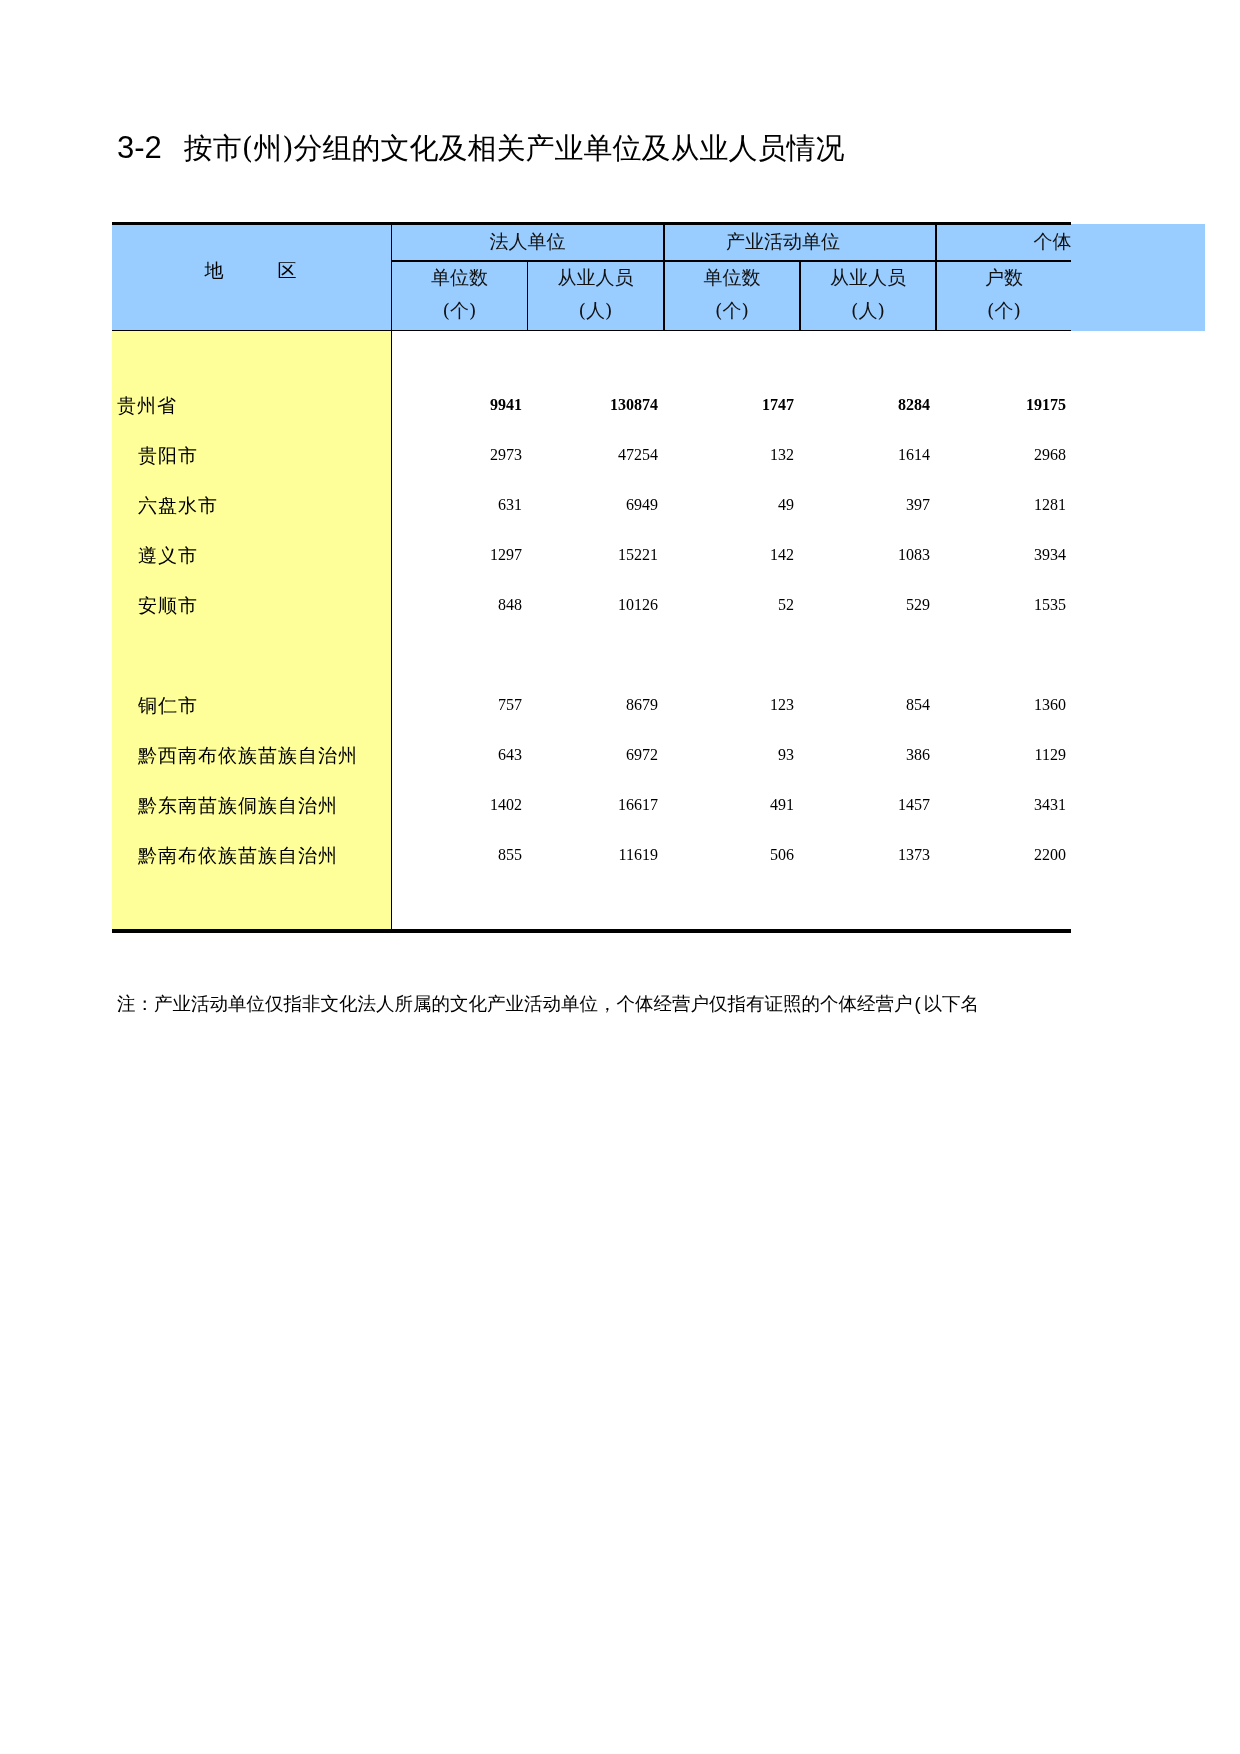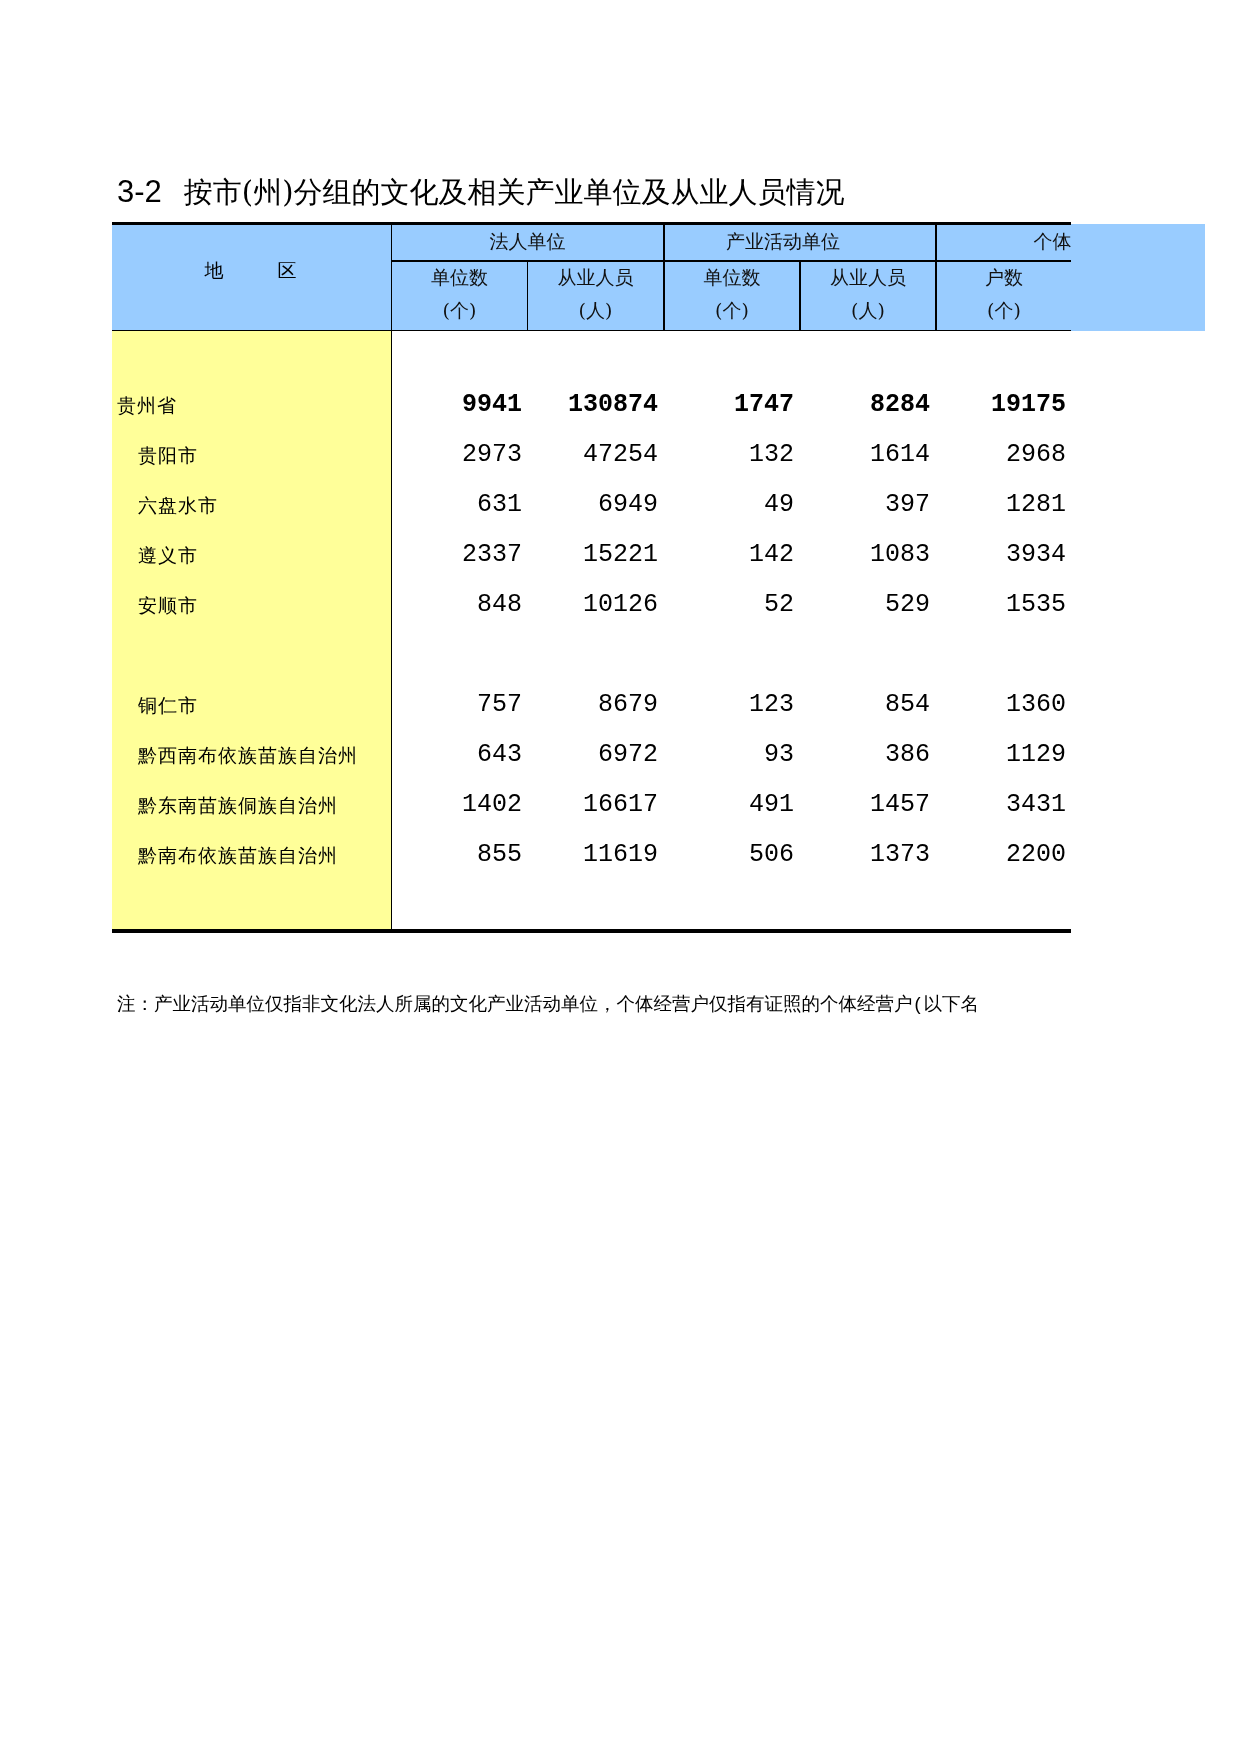--- a/index.html
+++ b/index.html
@@ -16,21 +16,20 @@
       color: #000;
     }
     .title {
       position: absolute;
       left: 117px;
       top: 128px;
       font-size: 30px;
       line-height: 40px;
       white-space: nowrap;
       font-family: "DejaVu Sans", sans-serif;
-      margin-top: 44px;
     }
     .title .num {
       margin-right: 22px;
       font-family: "Liberation Sans", sans-serif;
       font-size: 31px;
     }
     .title .text {
       font-family: "DejaVu Serif", serif;
       font-size: 29px;
     }
@@ -126,22 +125,22 @@
       line-height: 50px;
       white-space: nowrap;
       letter-spacing: 1px;
     }
     .row .region.indent { left: 26px; }
     .row .val {
       position: absolute;
       top: 0;
       width: 130px;
       text-align: right;
-      font-family: Liberation Mono, monospace;
-      font-size: 25px;
+      font-family: Liberation Serif, serif;
+      font-size: 16px;
       line-height: 50px;
     }
     .row.bold .val { font-weight: bold; }
     .note {
       position: absolute;
       left: 117px;
       top: 992px;
       width: 954px;
       overflow: hidden;
       white-space: nowrap;
@@ -210,21 +209,21 @@
   <div class="row" style="top:258px;">
     <span class="region indent">六盘水市</span>
     <span class="val" style="left:280px;">631</span>
     <span class="val" style="left:416px;">6949</span>
     <span class="val" style="left:552px;">49</span>
     <span class="val" style="left:688px;">397</span>
     <span class="val" style="left:824px;">1281</span>
   </div>
   <div class="row" style="top:308px;">
     <span class="region indent">遵义市</span>
-    <span class="val" style="left:280px;">2337</span>
+    <span class="val" style="left:280px;">1297</span>
     <span class="val" style="left:416px;">15221</span>
     <span class="val" style="left:552px;">142</span>
     <span class="val" style="left:688px;">1083</span>
     <span class="val" style="left:824px;">3934</span>
   </div>
   <div class="row" style="top:358px;">
     <span class="region indent">安顺市</span>
     <span class="val" style="left:280px;">848</span>
     <span class="val" style="left:416px;">10126</span>
     <span class="val" style="left:552px;">52</span>

